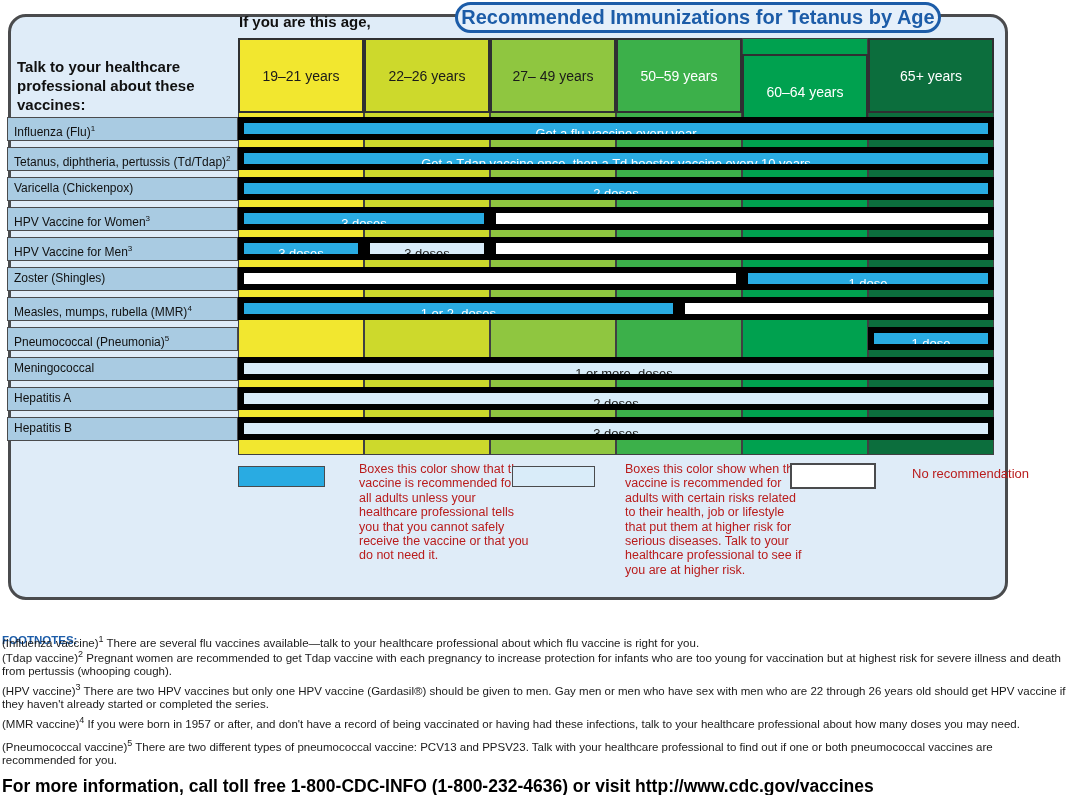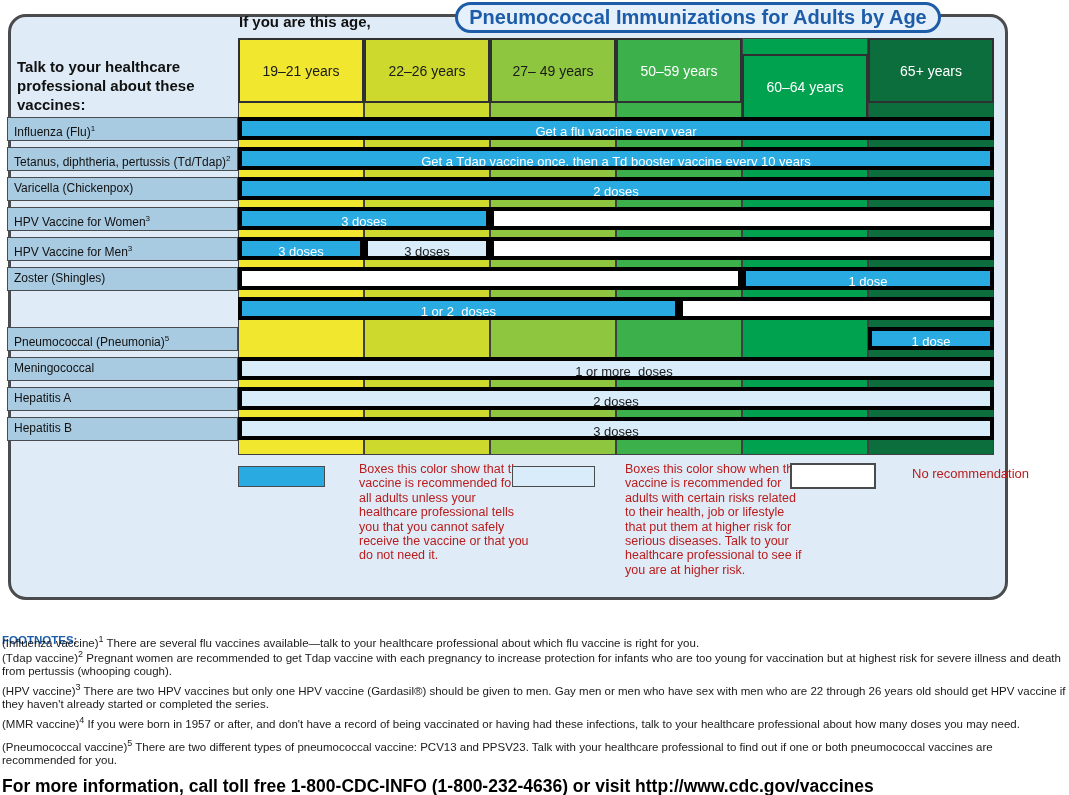--- a/index.html
+++ b/index.html
@@ -9,23 +9,23 @@
          background:#dfecf8;border:3px solid #4a4b4d;border-radius:18px;}
   .title-pill{position:absolute;left:455px;top:2px;width:486px;height:31px;box-sizing:border-box;
          background:#e6f0fa;border:3px solid #1c5ca8;border-radius:16px;z-index:6;
          display:flex;align-items:center;justify-content:center;
          font-size:20px;font-weight:bold;color:#1c5ca8;}
   .age-prompt{position:absolute;left:239px;top:13px;font-size:15px;font-weight:bold;color:#111;z-index:5;}
   .vaccine-prompt{position:absolute;left:17px;top:57px;width:208px;font-size:15px;font-weight:bold;
          color:#111;line-height:19px;z-index:5;}
   .age-grid{position:absolute;left:238px;top:38px;width:756px;height:417px;z-index:2;}
   .col-stripe{position:absolute;top:0;height:417px;width:126px;box-sizing:border-box;border:1px solid #3f4042;}
-  .header-cell{position:absolute;top:0;width:126px;height:65px;box-sizing:border-box;border:2px solid #2f3032;
+  .header-cell{position:absolute;top:0;width:126px;height:75px;box-sizing:border-box;border:2px solid #2f3032;
          display:flex;align-items:center;justify-content:center;font-size:14px;}
-  .bar-seg{position:absolute;height:23px;box-sizing:border-box;border:4px solid #000000;
+  .bar-seg{position:absolute;height:23px;box-sizing:border-box;border:6px solid #000000;
          font-size:13px;line-height:21px;text-align:center;white-space:pre;overflow:hidden;}
   .seg-all{background:#29abe2;color:#fff;}
   .seg-risk{background:#d9ecf9;color:#1a1a1a;}
   .seg-none{background:#ffffff;color:#1a1a1a;}
   .labels-layer{position:absolute;left:0;top:0;width:100%;height:100%;z-index:3;}
   .row-label{position:absolute;left:7px;width:231px;height:24px;box-sizing:border-box;
          background:#a9cbe2;border:1.5px solid #4a4b4d;font-size:12px;line-height:21px;
          padding-left:6px;white-space:nowrap;color:#111;}
   .row-label sup{font-size:8px;}
   .legend-layer{position:absolute;left:0;top:0;width:100%;height:100%;z-index:4;}
@@ -87,36 +87,37 @@
       <div class="bar-seg seg-risk" style="top: 379px; left: 0%; width: 100%;">3 doses</div>
     </div>
 
   <div class="labels-layer">
       <div class="row-label" style="top: 117px;"><span>Influenza (Flu)</span><sup>1</sup></div>
       <div class="row-label" style="top: 147px;"><span>Tetanus, diphtheria, pertussis (Td/Tdap)</span><sup>2</sup></div>
       <div class="row-label" style="top: 177px;"><span>Varicella (Chickenpox)</span></div>
       <div class="row-label" style="top: 207px;"><span>HPV Vaccine for Women</span><sup>3</sup></div>
       <div class="row-label" style="top: 237px;"><span>HPV Vaccine for Men</span><sup>3</sup></div>
       <div class="row-label" style="top: 267px;"><span>Zoster (Shingles)</span></div>
+      <div class="row-label" style="top: 297px;"><span>Measles, mumps, rubella (MMR)</span><sup>4</sup></div>
       <div class="row-label" style="top: 327px;"><span>Pneumococcal (Pneumonia)</span><sup>5</sup></div>
       <div class="row-label" style="top: 357px;"><span>Meningococcal</span></div>
       <div class="row-label" style="top: 387px;"><span>Hepatitis A</span></div>
       <div class="row-label" style="top: 417px;"><span>Hepatitis B</span></div>
     </div>
 
   <div class="legend-layer">
       <div class="leg-swatch leg-swatch-0" style="background: rgb(41, 171, 226);"></div>
       <div class="leg-text leg-text-0">Boxes this color show that the vaccine is recommended for all adults unless your healthcare professional tells you that you cannot safely receive the vaccine or that you do not need it.</div>
       <div class="leg-swatch leg-swatch-1" style="background: rgb(217, 236, 249);"></div>
       <div class="leg-text leg-text-1">Boxes this color show when the vaccine is recommended for adults with certain risks related to their health, job or lifestyle that put them at higher risk for serious diseases. Talk to your healthcare professional to see if you are at higher risk.</div>
       <div class="leg-swatch leg-swatch-2" style="background: rgb(255, 255, 255);"></div>
       <div class="leg-text leg-text-2">No recommendation</div>
     </div>
 
-  <div class="title-pill">Pneumococcal Immunizations for Adults by Age</div>
+  <div class="title-pill">Recommended Immunizations for Tetanus by Age</div>
 
   <div class="footnotes-heading">FOOTNOTES:</div>
 
   <div>
       <div class="fn fn-0"><span>(Influenza vaccine)</span><sup>1</sup><span> There are several flu vaccines available—talk to your healthcare professional about which flu vaccine is right for you.</span></div>
       <div class="fn fn-1"><span>(Tdap vaccine)</span><sup>2</sup><span> Pregnant women are recommended to get Tdap vaccine with each pregnancy to increase protection for infants who are too young for vaccination but at highest risk for severe illness and death from pertussis (whooping cough).</span></div>
       <div class="fn fn-2"><span>(HPV vaccine)</span><sup>3</sup><span> There are two HPV vaccines but only one HPV vaccine (Gardasil®) should be given to men. Gay men or men who have sex with men who are 22 through 26 years old should get HPV vaccine if they haven't already started or completed the series.</span></div>
       <div class="fn fn-3"><span>(MMR vaccine)</span><sup>4</sup><span> If you were born in 1957 or after, and don't have a record of being vaccinated or having had these infections, talk to your healthcare professional about how many doses you may need.</span></div>
       <div class="fn fn-4"><span>(Pneumococcal vaccine)</span><sup>5</sup><span> There are two different types of pneumococcal vaccine: PCV13 and PPSV23. Talk with your healthcare professional to find out if one or both pneumococcal vaccines are recommended for you.</span></div>
     </div>

